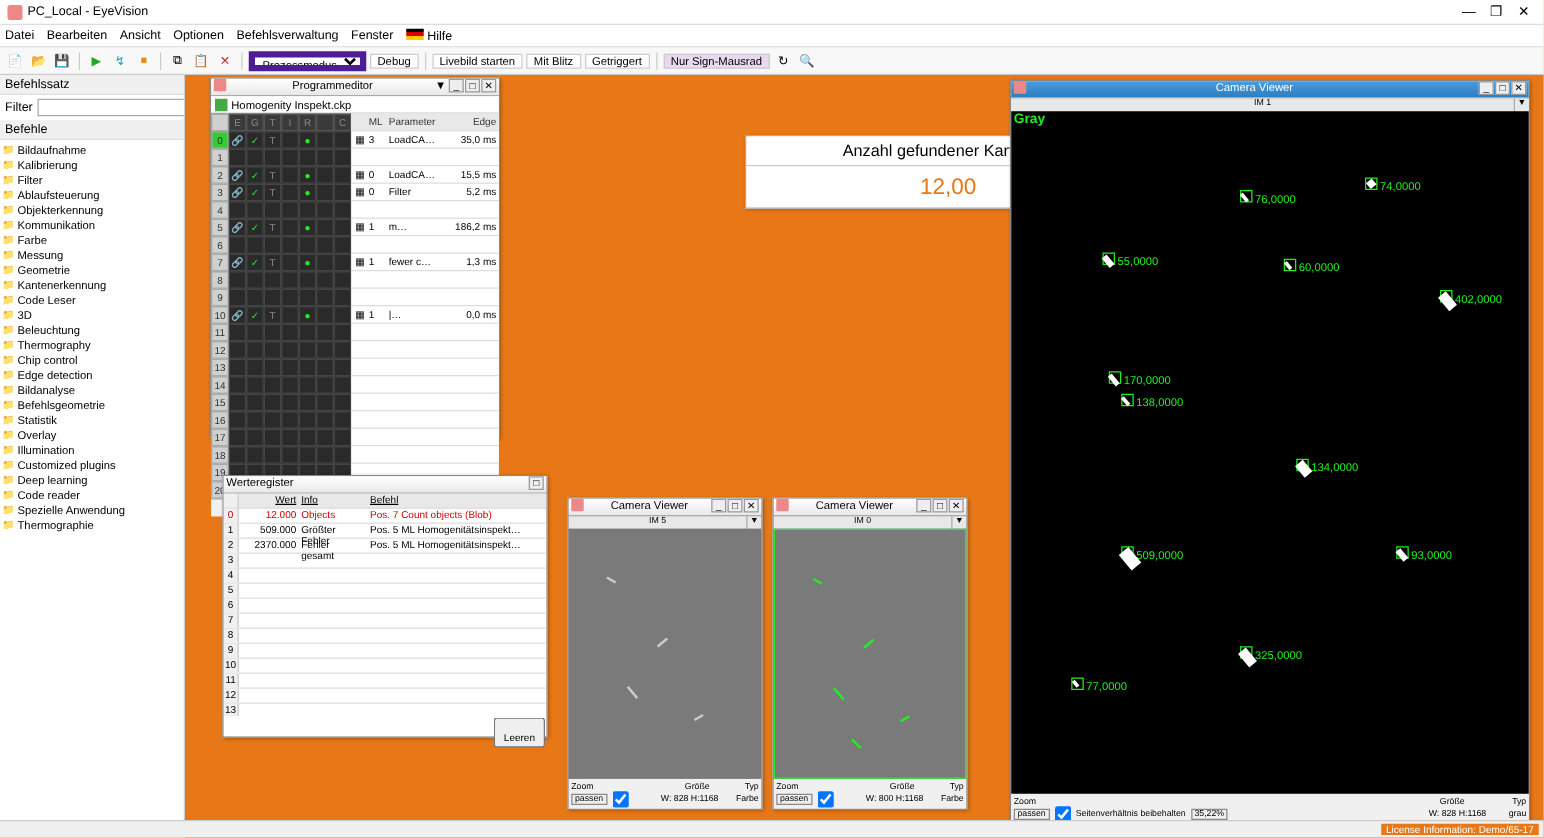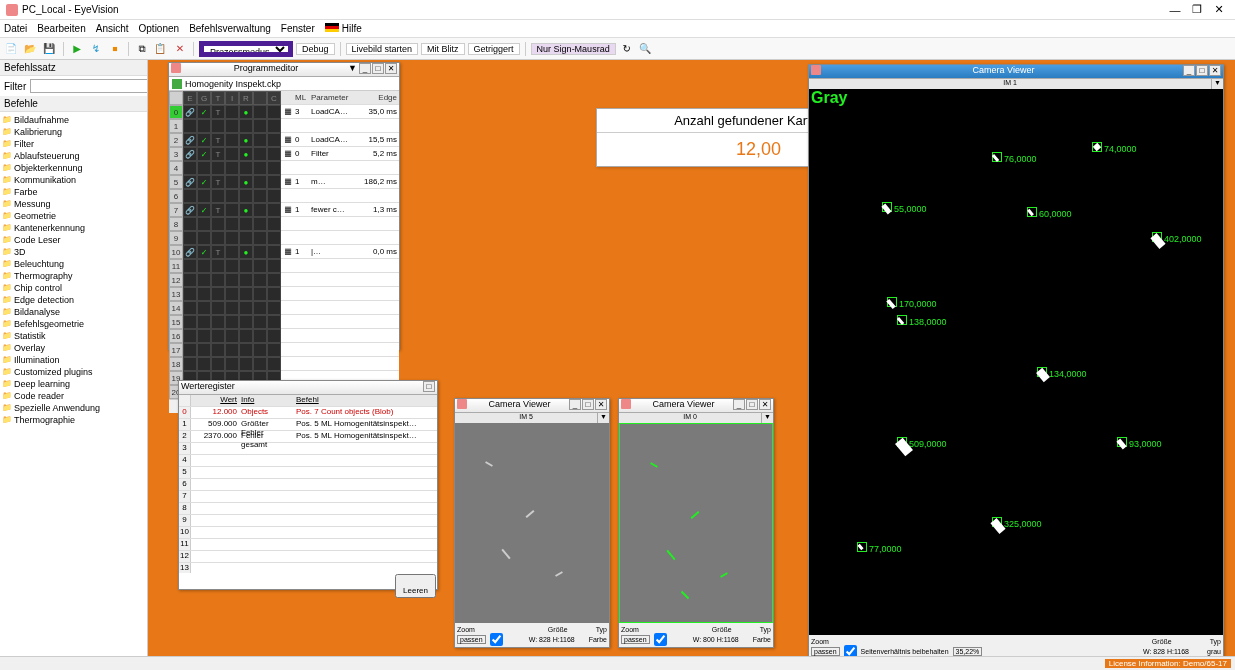--- a/index.html
+++ b/index.html
@@ -77,21 +77,21 @@
 .cam-canvas { flex: 1; position: relative; background: #7a7a7a; overflow: hidden; }
 .scratch { position: absolute; background: #ccc; }
 .scratch.g { background: #2e2; }
 .cam-foot { height: 24px; background: #f0f0f0; font-size: 7px; padding: 1px 2px; }
 .cam-foot-row { display: flex; gap: 4px; height: 10px; align-items: center; }
 .camlarge { position: absolute; left: 660px; top: 4px; width: 416px; height: 596px; }
 .camlarge .cam-canvas { background: #000; }
 .blob { position: absolute; color: #2e2; font-size: 9px; }
 .blob .bmark { width: 10px; height: 10px; border: 1px solid #2e2; position: absolute; left: -12px; top: -2px; }
 .blob .bdefect { position: absolute; background: #fff; }
-.gray-label { position: absolute; left: 2px; top: 0; color: #2e2; font-size: 16px; font-weight: bold; }
+.gray-label { position: absolute; left: 2px; top: 0; color: #2e2; font-size: 11px; font-weight: bold; }
 .statusbar { position: absolute; bottom: 0; left: 0; right: 0; height: 14px; background: #f0f0f0; border-top: 1px solid #ccc; display: flex; justify-content: flex-end; align-items: center; padding: 0 4px; font-size: 8px; }
 .lic { background: #e87817; color: #fff; padding: 0 4px; }
 </style>
 </head>
 <body>
 
 <div class="titlebar">
   <span class="app-icon"></span>
   <span>PC_Local - EyeVision</span>
   <div class="controls">

